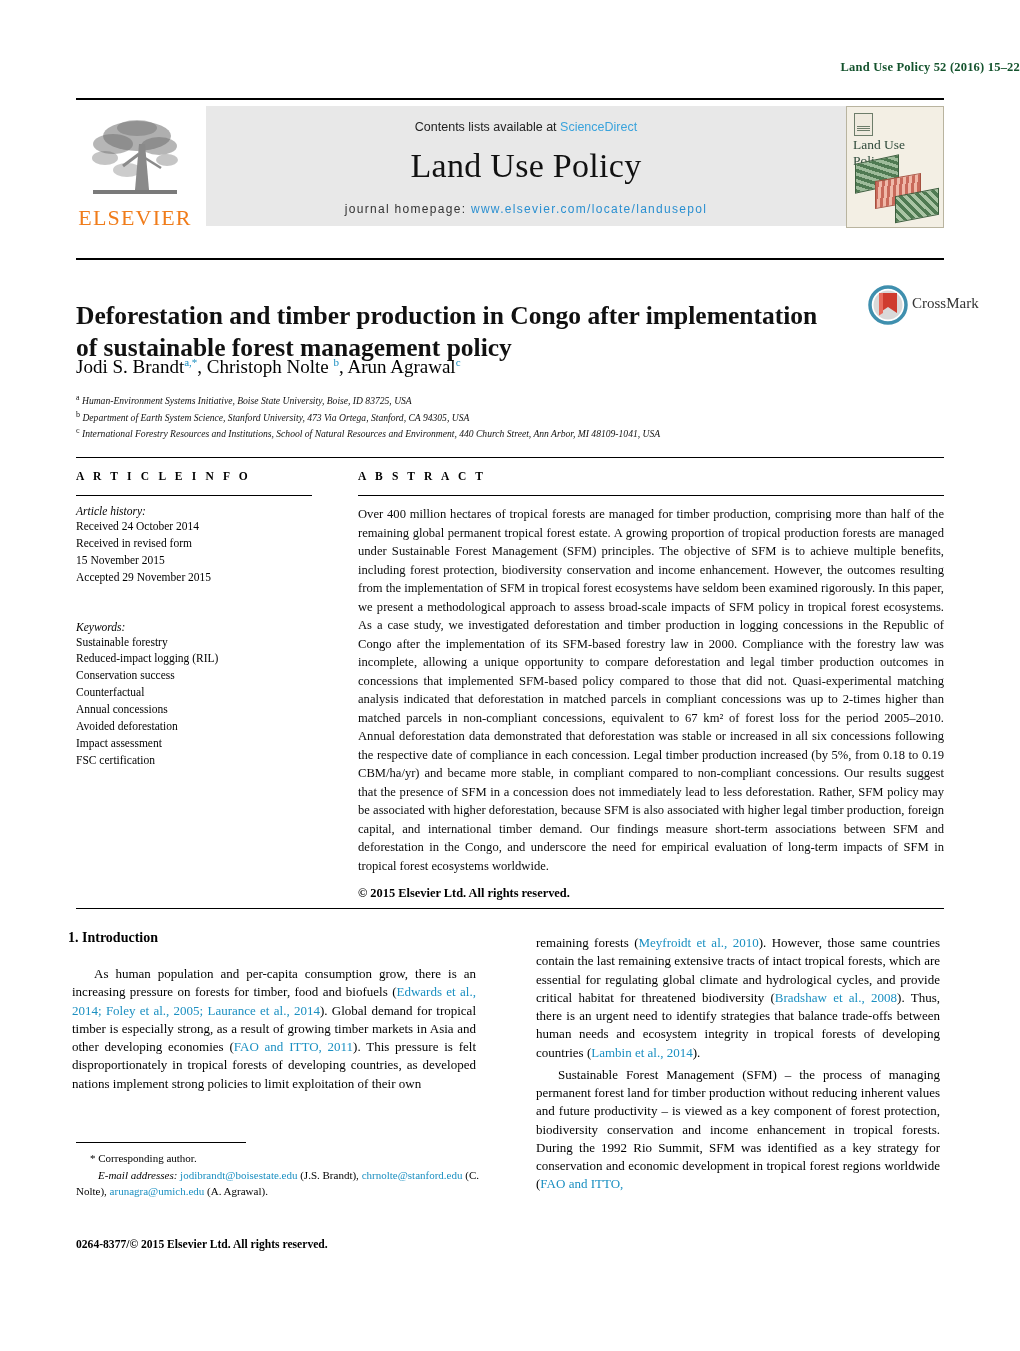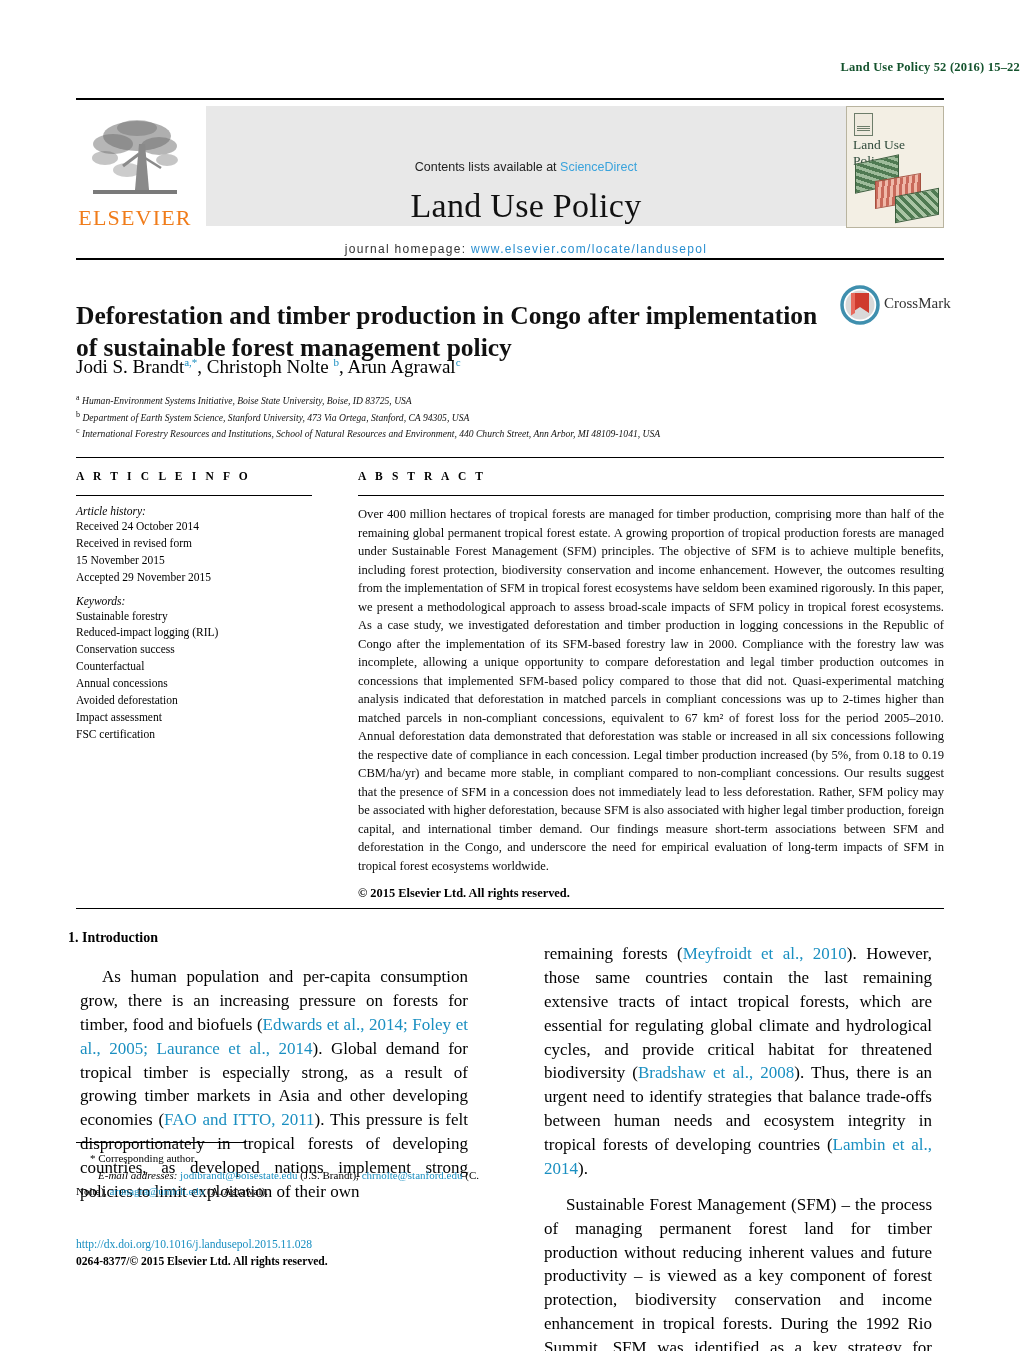--- a/index.html
+++ b/index.html
@@ -69,21 +69,20 @@
     width: 640px;
     height: 120px;
     background: #e8e8e8;
     text-align: center;
   }
   .contents-line {
     font-family: "Liberation Sans", sans-serif;
     font-size: 12.5px;
     color: #222;
     padding-top: 14px;
-    margin-top: 40px;
   }
   .contents-line .sd {
     color: #3aa3dc;
   }
   .journal-title {
     font-family: "Liberation Serif", serif;
     font-size: 34px;
     color: #111;
     margin-top: 13px;
     letter-spacing: 0.3px;
@@ -162,21 +161,21 @@
     top: 283px;
     left: 76px;
     width: 760px;
     font-size: 25.5px;
     line-height: 1.24;
     color: #111;
   }
   .crossmark {
     position: absolute;
     top: 285px;
-    left: 840px;
+    left: 868px;
     width: 96px;
     height: 42px;
   }
   .cm-word {
     position: absolute;
     left: 44px;
     top: 10px;
     font-size: 15px;
     color: #333;
     font-family: "Liberation Serif", serif;
@@ -242,21 +241,21 @@
   }
   .hist-label, .kw-label {
     font-style: italic;
     font-size: 11.5px;
     margin-bottom: 1px;
   }
   .hist-line, .kw-line {
     font-size: 11.5px;
     line-height: 1.47;
   }
-  .kw-block { margin-top: 9px; }
+  .kw-block { margin-top: 35px; }
 
   .abstract-body {
     font-size: 12.6px;
     line-height: 1.47;
     text-align: justify;
     color: #0b0b0b;
   }
   .copyright {
     margin-top: 11px;
     font-size: 12.4px;
@@ -275,25 +274,25 @@
     top: 930px;
     left: 532px;
     width: 412px;
   }
   .sec-title {
     font-size: 14px;
     font-weight: bold;
     margin-bottom: 19px;
   }
   .body-par {
-    font-size: 17px;
+    font-size: 13px;
     line-height: 1.405;
     text-align: justify;
     text-indent: 22px;
-    margin: 12px;
+    margin: 4px;
   }
   .body-par.noind { text-indent: 0; }
   a.cite, .cite {
     color: #1a8fc1;
     text-decoration: none;
   }
 
   
   .foot-rule {
     position: absolute;
@@ -448,17 +447,16 @@
   <div class="footnotes">
     <div class="fn-corr">* Corresponding author.</div>
     <div class="fn-email">
       <i>E-mail addresses:</i>
       <span class="cite">jodibrandt@boisestate.edu</span><span> (J.S. Brandt),</span>
       <span class="cite">chrnolte@stanford.edu</span><span> (C. Nolte), </span><span class="cite">arunagra@umich.edu</span><span> (A. Agrawal).</span>
     </div>
   </div>
 
   <div class="doi-block">
-    <div class="doi-link">http://dx.doi.org/10.1016/j.landusepol.2015.11.028</div>
     <div class="issn-line">0264-8377/© 2015 Elsevier Ltd. All rights reserved.</div>
   </div>
 
 </div>
 
 </body></html>

